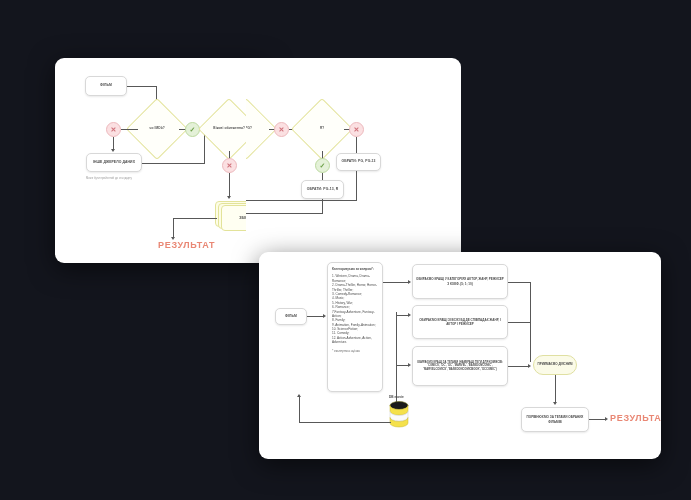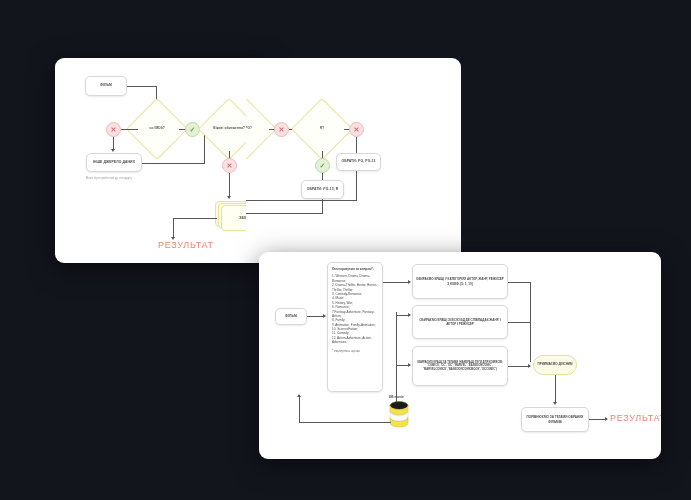--- a/index.html
+++ b/index.html
@@ -80,21 +80,21 @@
     background: #fffff2;
     border-radius: 4px;
     display: flex; align-items: center; justify-content: center;
     font-size: 3.4px; font-weight: 700; color: #4a4a4a;
     text-align: center;
   }
 
   .result-text {
     position: absolute;
     color: #e98774;
-    font-weight: 400;
+    font-weight: 700;
     letter-spacing: .7px;
   }
 
   .note {
     position: absolute;
     font-size: 2.7px;
     color: #9a9a9a;
     line-height: 1.25;
     letter-spacing: .05px;
   }

